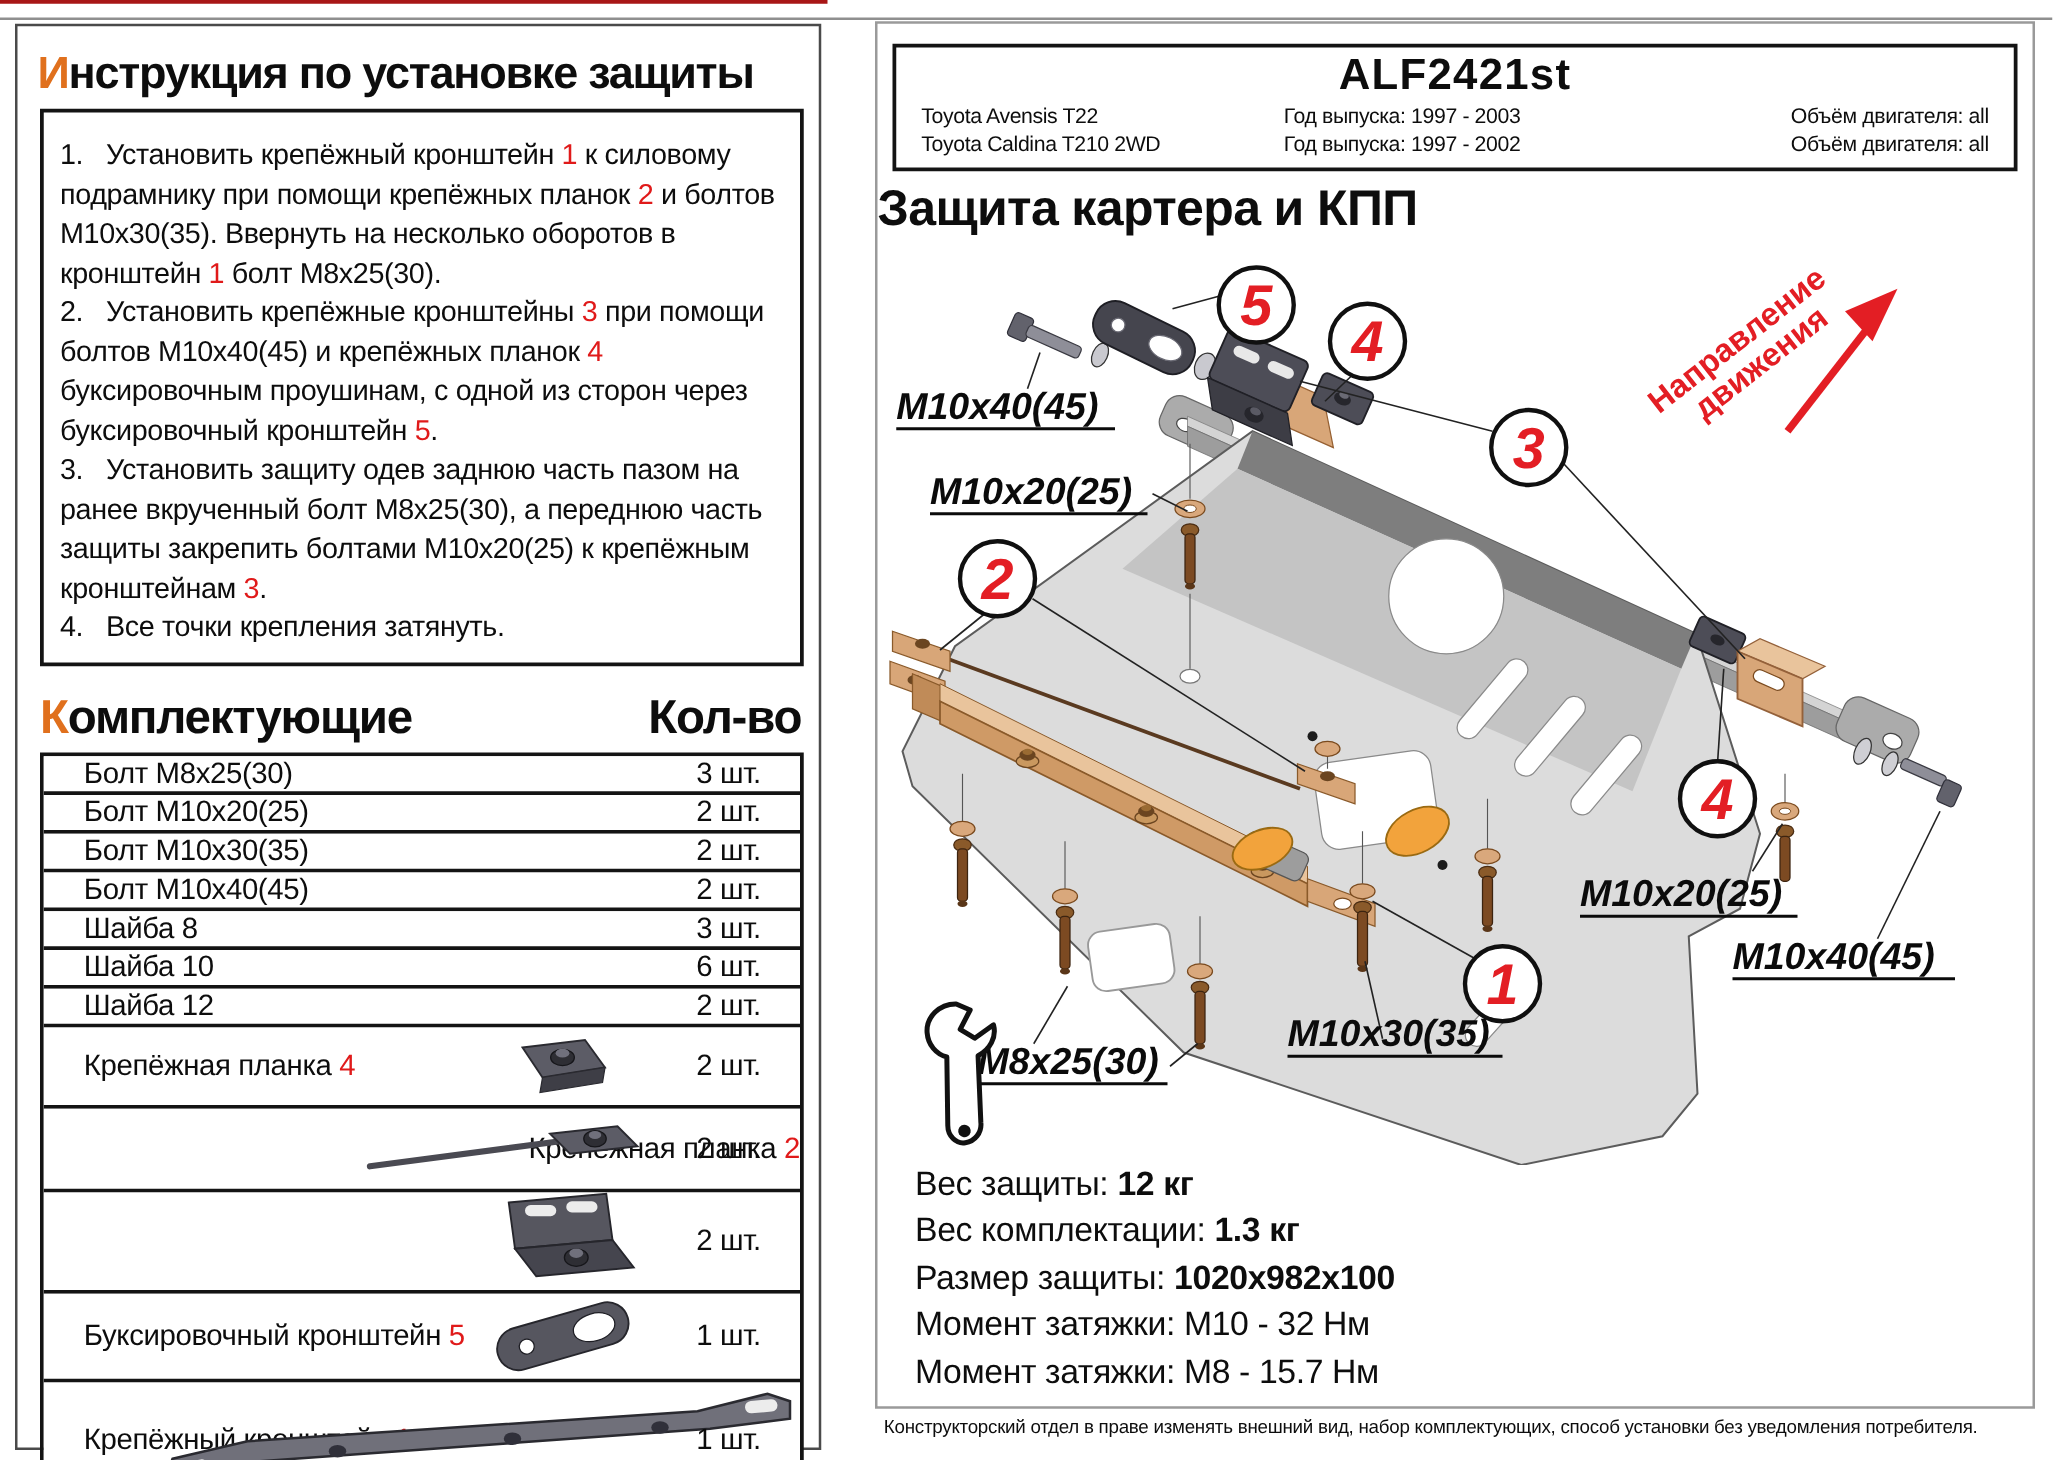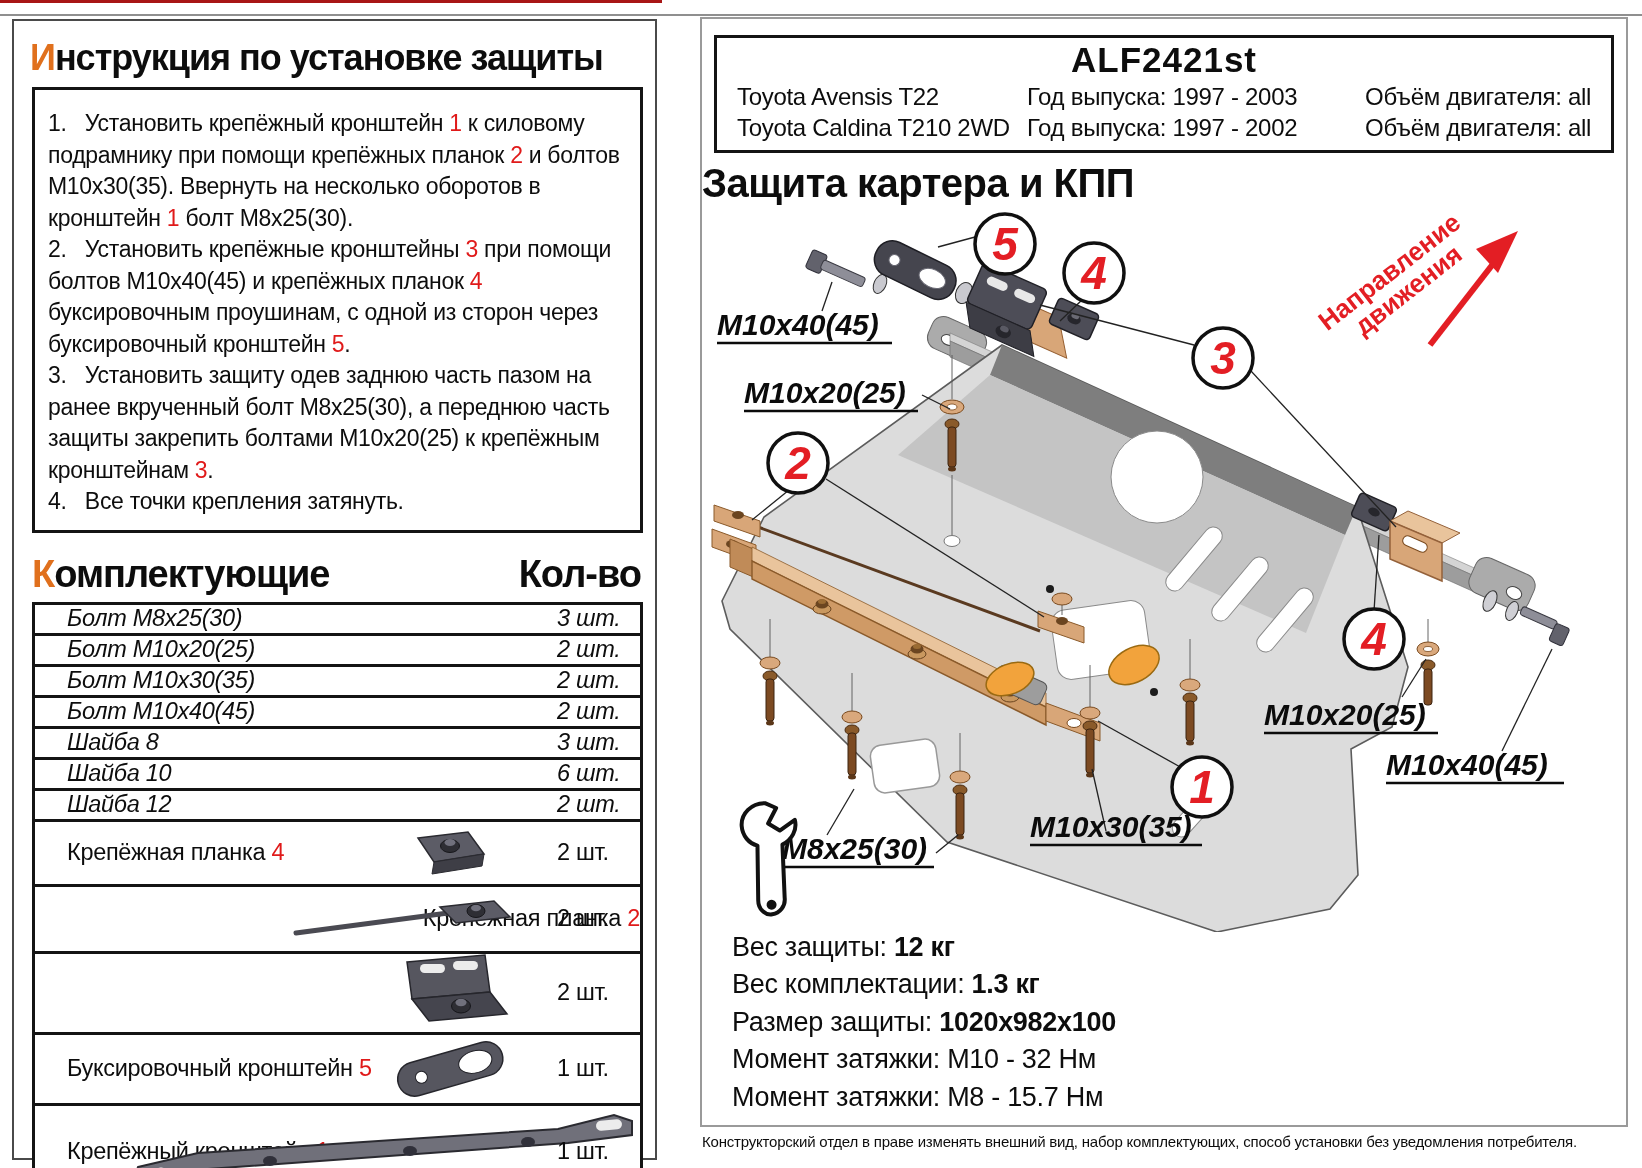--- a/index.html
+++ b/index.html
@@ -14,37 +14,37 @@
   .lp-title .orange{color:#e0701d;}
   .instr-box{margin:2px 12px 0 18px;border:3px solid #141414;padding:18px 12px 12px 13px;font-size:23px;line-height:1.37;letter-spacing:-0.3px;}
   .instr-box p{margin:0;}
   .parts-header{display:flex;justify-content:space-between;align-items:baseline;margin:20px 14px 6px 18px;font-size:38px;font-weight:bold;letter-spacing:-1px;}
   .parts-header .orange{color:#e0701d;}
   .parts-table{margin:0 12px 0 18px;border:3px solid #141414;}
   .prow{position:relative;display:flex;align-items:center;border-bottom:3px solid #141414;font-size:23.5px;letter-spacing:-0.3px;background:#fff;}
   .prow:last-child{border-bottom:none;}
   .prow .pname{padding-left:32px;white-space:nowrap;}
   .prow .pqty{position:absolute;left:522px;white-space:nowrap;}
-  .h27{height:28px;font-style:italic;}
+  .h27{height:28px;}
   .h62{height:62px;} .h64{height:64px;justify-content:flex-end;} .h78{height:78px;} .h68{height:68px;} .h92{height:92px;}
   .pimg{position:absolute;top:50%;transform:translateY(-50%);}
   .img-plate{left:355px;} .img-rod{left:255px;} .img-bracket{left:352px;} .img-tow{left:345px;}
   .img-bar{left:75px;top:56%;}
 
   
   .right-panel{position:absolute;left:700px;top:17px;width:928px;height:1110px;border:2px solid #9a9a9a;background:#fff;box-sizing:border-box;}
   .header-box{margin:16px 12px 0 12px;border:3px solid #141414;padding:0 0 8px 0;}
   .pn{text-align:center;font-size:35px;font-weight:bold;letter-spacing:1px;margin-top:2px;}
-  .vrow{display:flex;font-size:24px;margin:3px 20px 0 20px;letter-spacing:-0.3px;align-items:center;}
+  .vrow{display:flex;font-size:17px;margin:3px 20px 0 20px;letter-spacing:-0.3px;align-items:center;}
   .vrow .vm{width:290px;} .vrow .vy{width:320px;} .vrow .ve{flex:1;text-align:right;}
   .diagram-title{text-align:left;font-size:40px;font-weight:bold;margin-top:8px;letter-spacing:-0.5px;}
   .diagram-svg{position:absolute;left:0;top:168px;}
   .specs{position:absolute;left:30px;top:912px;font-size:27px;line-height:1.2;letter-spacing:-0.3px;}
   .specs .spec-line{margin-bottom:5px;white-space:nowrap;}
-  .doc-footer{position:absolute;left:702px;top:1133px;width:918px;text-align:left;font-size:15px;letter-spacing:-0.2px;}
+  .doc-footer{position:absolute;left:664px;top:1133px;width:918px;text-align:right;font-size:15px;letter-spacing:-0.2px;}
 
   
   .svglbl{font:italic 700 30px "Liberation Sans",sans-serif;fill:#0b0b0b;}
   .svgnum{font:italic 700 46px "Liberation Sans",sans-serif;fill:#e31e24;text-anchor:middle;}
   .svgdir{font:600 26px "Liberation Sans",sans-serif;fill:#e31e24;text-anchor:middle;}
   .ul{stroke:#0b0b0b;stroke-width:2.5;}
   .ld{stroke:#222;stroke-width:1.3;fill:none;}
   .al{stroke:#555;stroke-width:0.9;fill:none;}
   .callout{fill:#fff;stroke:#101010;stroke-width:3.5;}
 </style>

